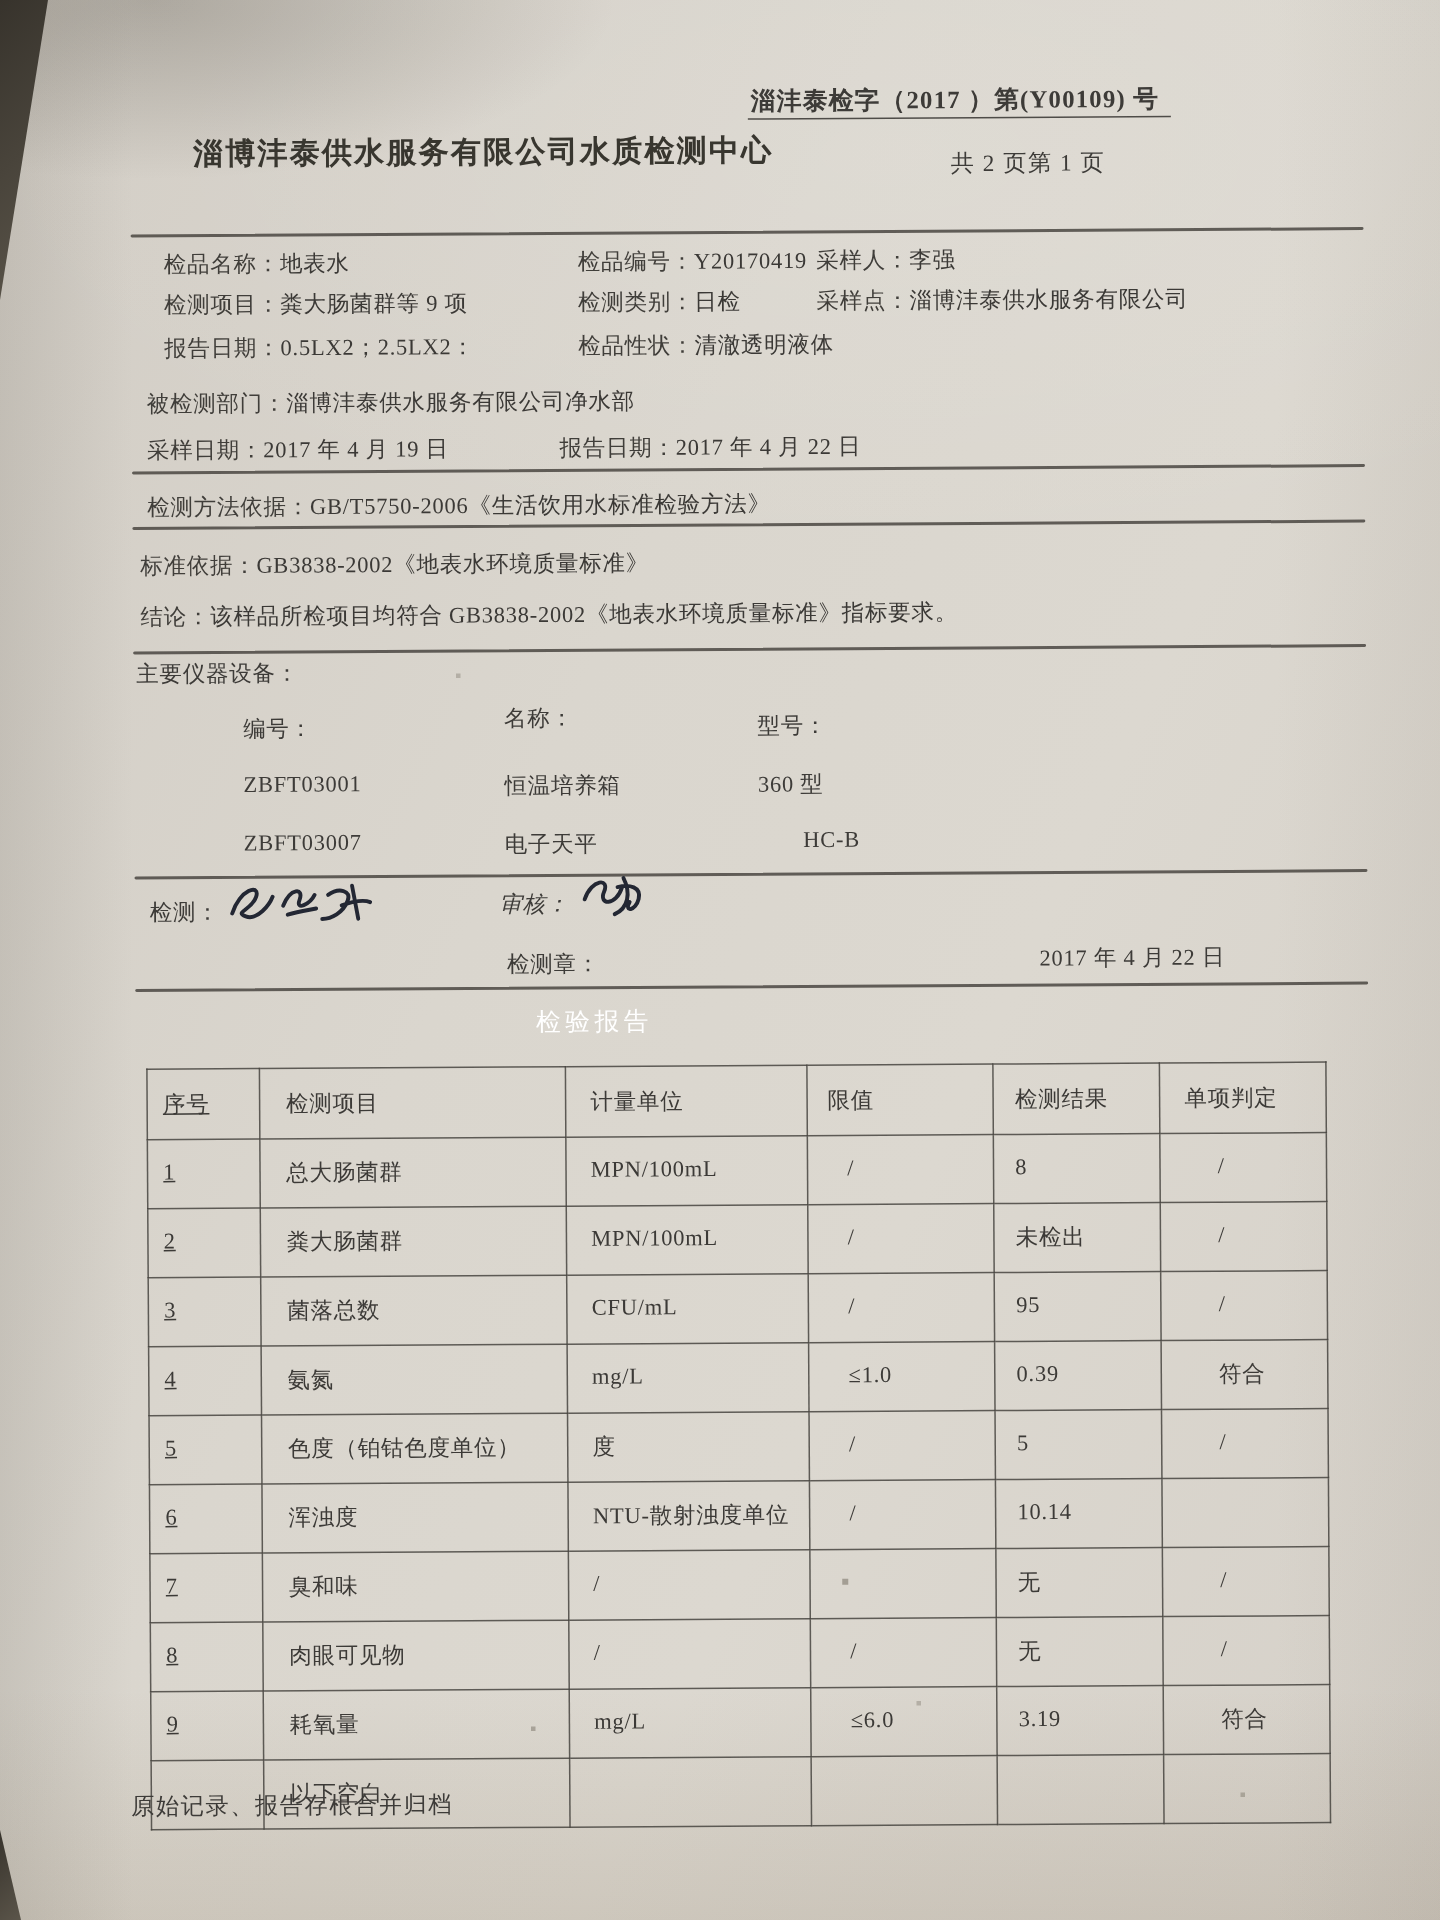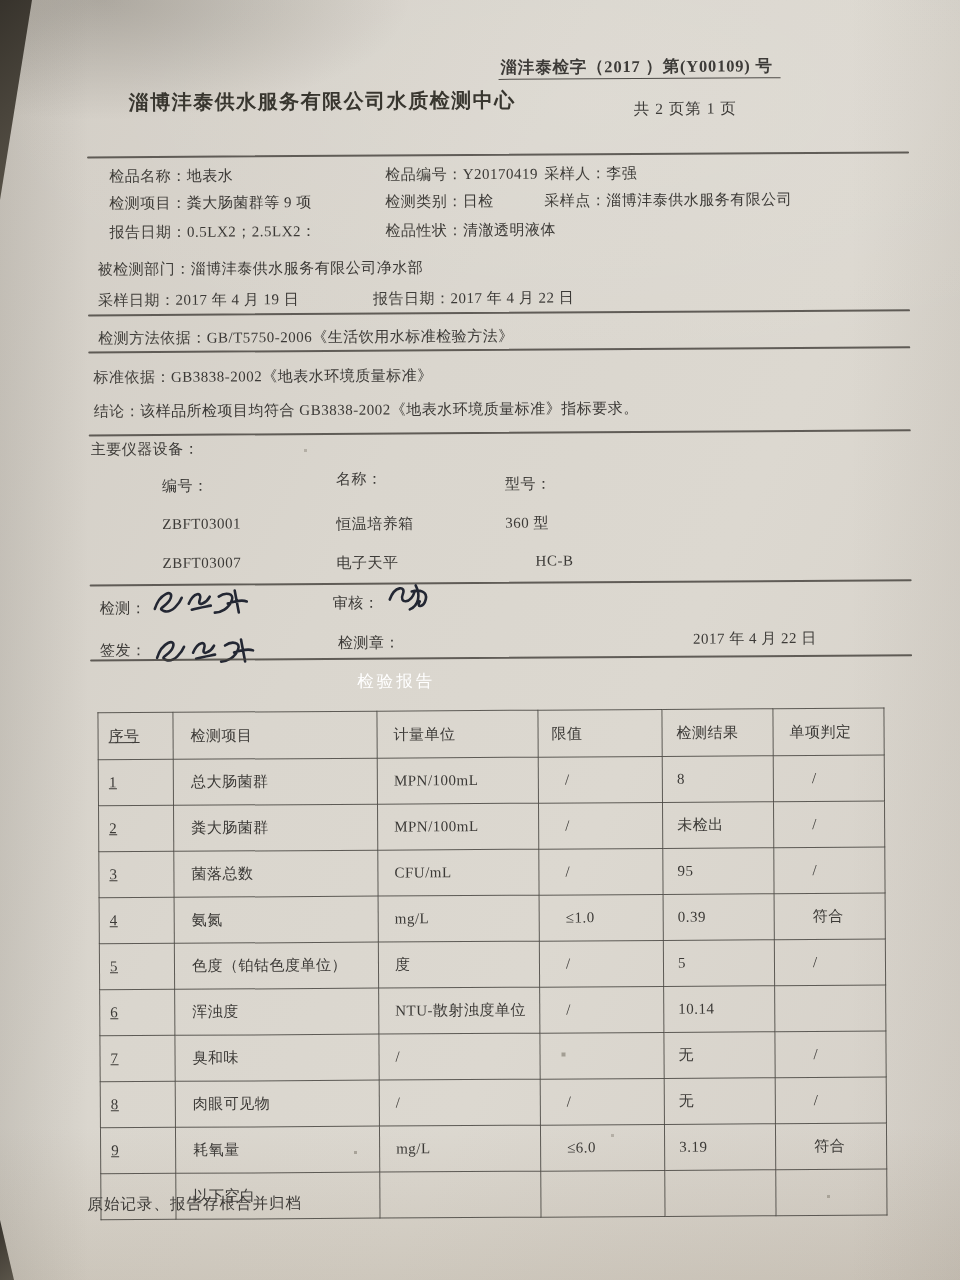--- a/index.html
+++ b/index.html
@@ -149,34 +149,27 @@
 
     <div class="line" style="left:90px;top:582px;width:822px;"></div>
 
     <div class="abs" style="left:100px;top:594px;">
       <span class="sig-label">检测：</span><span class="sig-svg"><svg width="104" height="42" viewBox="0 0 104 42">
             <path d="M6 27 C11 11, 25 7, 22 16 C19 25, 7 26, 15 29 C23 32, 31 21, 33 16"></path>
             <path d="M40 22 C45 10, 54 10, 51 18 C48 26, 58 21, 61 15 M43 28 C50 26, 57 25, 62 24"></path>
             <path d="M70 15 C77 10, 86 12, 83 19 C80 27, 72 31, 66 31 M86 9 L90 31 M79 22 C85 20, 93 18, 98 20"></path>
           </svg></span>
     </div>
-    <div class="abs" style="left:333px;top:591px;">
+    <div class="abs" style="left:333px;top:591px;font-style:italic;">
       <span class="sig-label">审核：</span><span class="sig-svg"><svg width="56" height="40" viewBox="0 0 56 40">
             <path d="M8 22 C13 8, 25 8, 21 17 C17 26, 29 27, 33 14"></path>
             <path d="M34 8 C39 18, 37 28, 28 32 M30 14 C38 12, 46 14, 44 22 C42 30, 34 31, 38 24"></path>
           </svg></span>
     </div>
 
-    <div class="abs" style="left:100px;top:631px;">
-      <span class="sig-label">签发：</span><span class="sig-svg" style="margin-top:-4px;"><svg width="110" height="42" viewBox="0 0 110 42">
-            <path d="M8 29 C13 13, 27 9, 24 18 C21 27, 9 28, 17 31 C25 34, 33 23, 35 18"></path>
-            <path d="M44 24 C49 12, 58 12, 55 20 C52 28, 62 23, 65 17 M47 30 C54 28, 61 27, 66 26"></path>
-            <path d="M76 17 C83 12, 92 14, 89 21 C86 29, 78 33, 72 33 M92 11 L96 33 M85 24 C91 22, 99 20, 104 22"></path>
-          </svg></span>
-    </div>
     <div class="abs" style="left:338px;top:633px;">检测章：</div>
     <div class="abs" style="left:693px;top:631px;">2017 年 4 月 22 日</div>
 
     <div class="line" style="left:90px;top:657px;width:822px;"></div>
 
     <div class="abs report-title" style="left:357px;top:670px;">检验报告</div>
 
     <div class="abs" style="left:97px;top:710px;">
       <table class="report">
         <colgroup>

